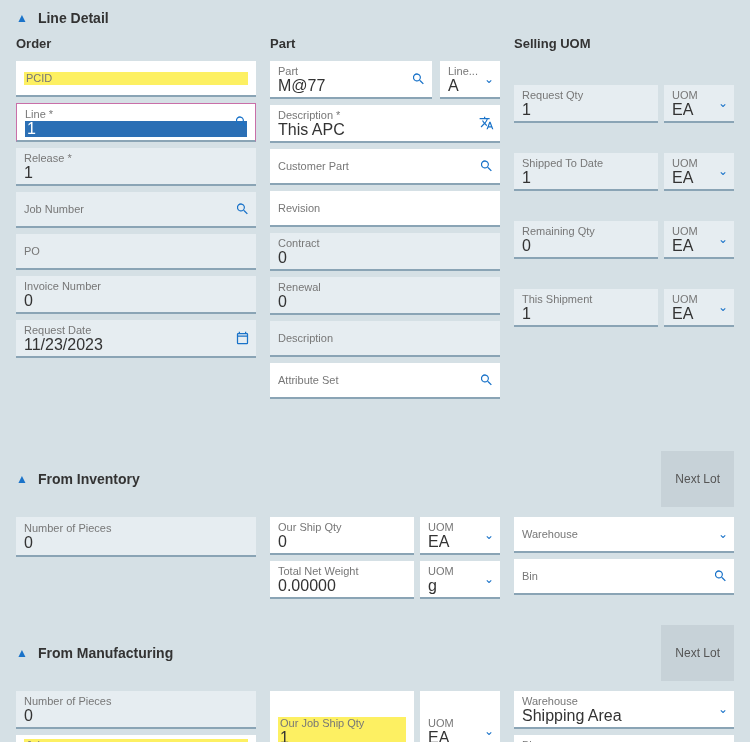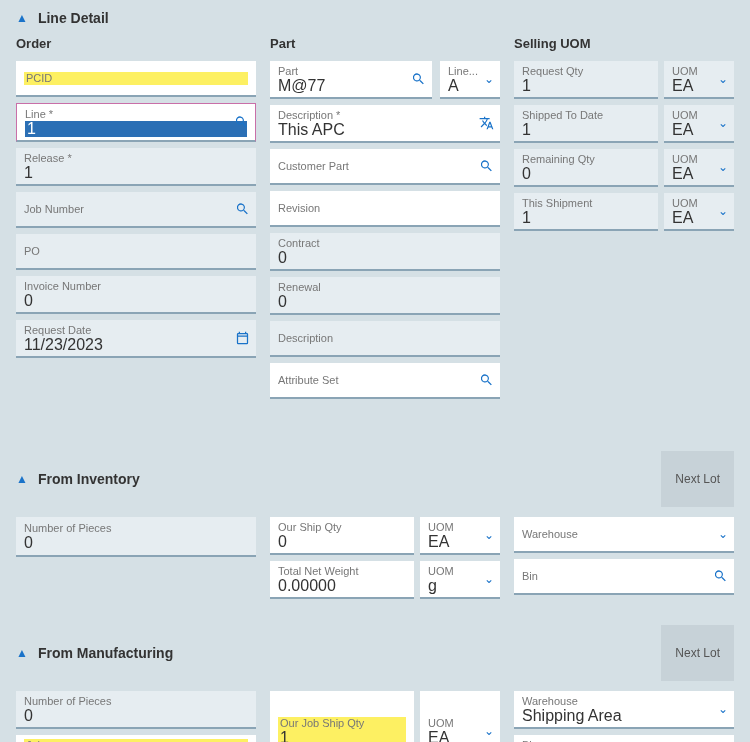--- a/index.html
+++ b/index.html
@@ -30,21 +30,21 @@
   .field .icn svg { width: 15px; height: 15px; fill: #1a73c9; display: block; }
   .field .icn.chev { font-size: 12px; }
   
   .highlight { background: #fdf062; display: inline-block; padding: 0 2px; }
   
   .row-split { display: flex; gap: 8px; }
   .row-split > .field { flex: 1; }
   .row-split > .field.narrow { flex: 0 0 60px; }
   
   .sell-row { display: flex; gap: 6px; }
-  .sell-row .field { flex: 1; }
+  .sell-row .field { flex: 1; margin-top: 24px; }
   .sell-row .field.uom { flex: 0 0 70px; }
   
   .inv-row { display: flex; gap: 14px; }
   .inv-pieces { flex: 0 0 240px; }
   .inv-mid { flex: 0 0 230px; display: flex; flex-direction: column; gap: 6px; }
   .inv-mid-row { display: flex; gap: 6px; }
   .inv-mid-row .field { flex: 1; }
   .inv-mid-row .field.uom { flex: 0 0 80px; }
   .inv-right { flex: 1; display: flex; flex-direction: column; gap: 6px; }
   

